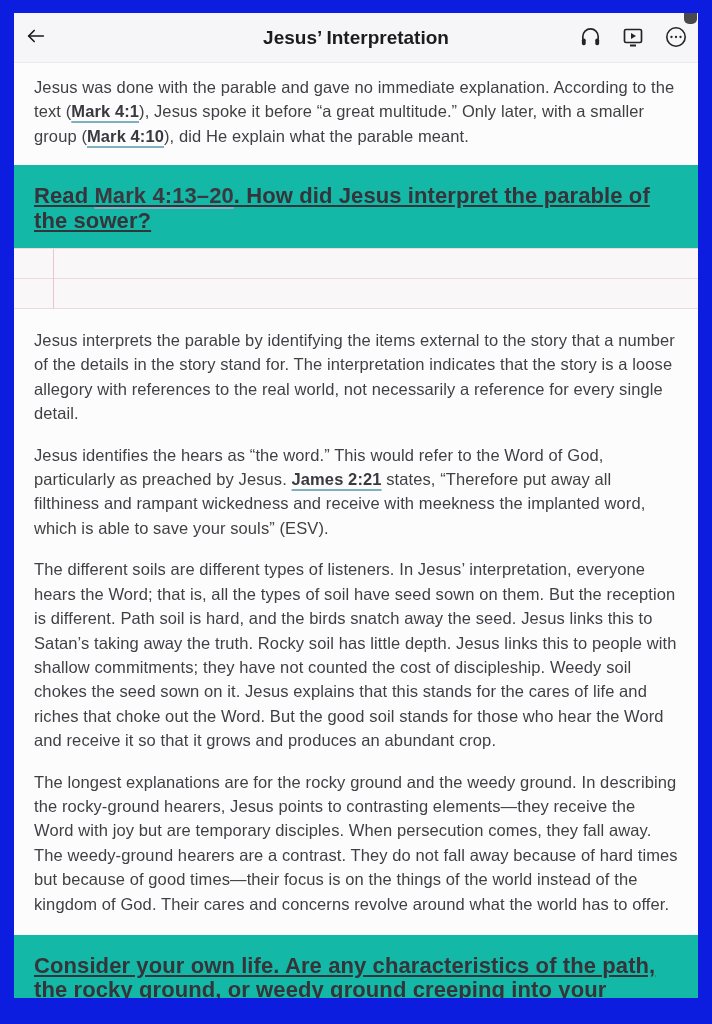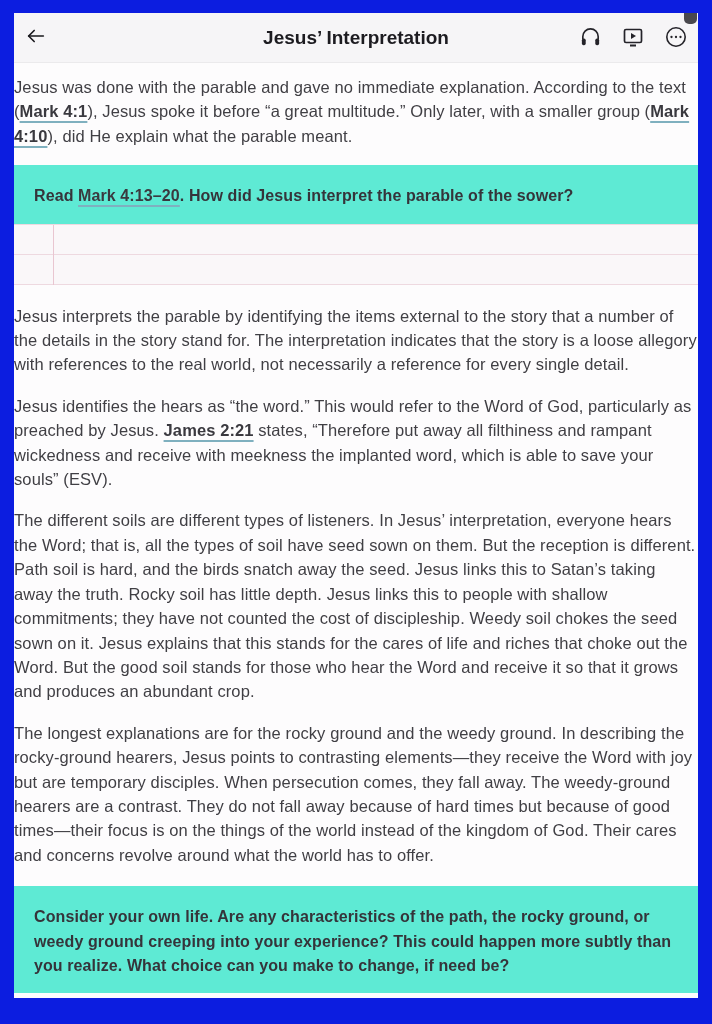--- a/index.html
+++ b/index.html
@@ -59,46 +59,47 @@
     position: absolute;
     top: -6px; right: 1px;
     width: 13px; height: 17px;
     background: #49484d;
     border-radius: 5px;
     z-index: 5;
   }
   
   .main { padding-top: 12px; }
   .para {
-    padding: 0 0;
+    padding: 0 20px;
     font-size: 16.5px;
     line-height: 24.4px;
     color: #403f44;
     letter-spacing: 0.1px;
     margin-bottom: 17px;
   }
   .ref-link {
     font-weight: 700;
     color: #3a393f;
     text-decoration: underline;
     text-decoration-color: #7fb0bf;
     text-decoration-thickness: 2px;
     text-underline-offset: 4px;
     cursor: pointer;
   }
   
   .q-block { margin-bottom: 19px; }
   .q-text {
-    background: #5eead4;
+    background: #14b8a6;
     padding: 19px 14px 15px 20px;
-    font-size: 16px;
+    font-size: 22px;
     line-height: 24.4px;
     font-weight: 700;
     color: #35343a;
     letter-spacing: 0.1px;
+    text-decoration: underline;
   }
   .answer-area {
     background: #faf7f9;
     border-top: 1px solid #eed9e0;
     position: relative;
   }
   .answer-area::before {
     content: "";
     position: absolute;
     left: 39px; top: 0; bottom: 0;

